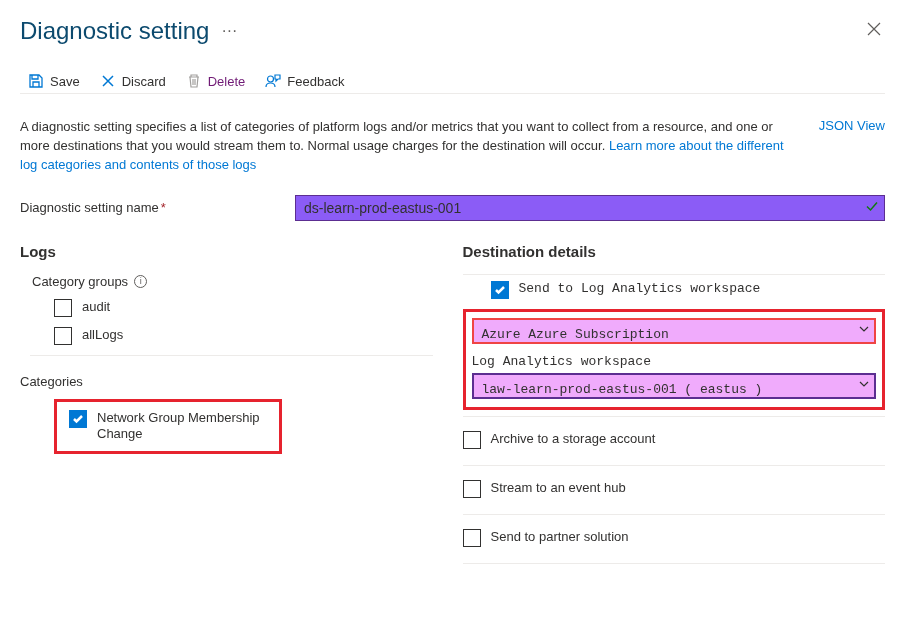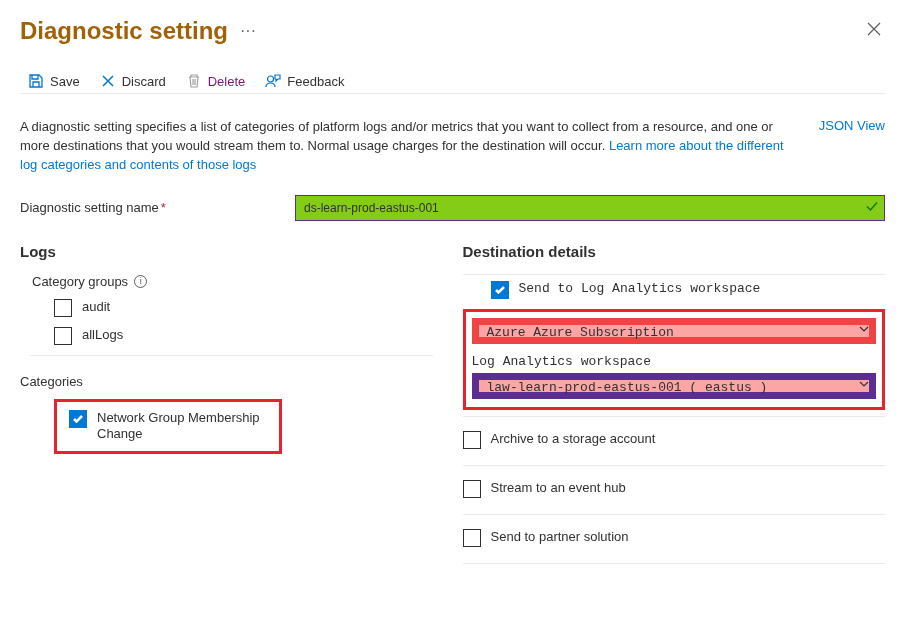--- a/index.html
+++ b/index.html
@@ -15,21 +15,21 @@
     .blade {
       padding: 16px 20px;
     }
     .header {
       display: flex;
       align-items: center;
       justify-content: space-between;
       margin-bottom: 24px;
     }
     .header-left { display: flex; align-items: center; gap: 12px; }
-    .title { font-size: 24px; font-weight: 700; color: #a16207; }
+    .title { font-size: 24px; font-weight: 400; color: #0c4a6e; }
     .more { font-size: 16px; color: #605e5c; cursor: pointer; }
     .close-btn { font-size: 18px; color: #605e5c; cursor: pointer; padding: 4px; }
     .toolbar {
       display: flex;
       align-items: center;
       gap: 4px;
       padding-bottom: 0;
       border-bottom: 1px solid #edebe9;
       margin-bottom: 24px;
     }
@@ -50,22 +50,22 @@
     .form-row {
       display: flex; align-items: center; margin-bottom: 22px;
     }
     .form-label { width: 275px; font-size: 13px; }
     .req { color: #a4262c; margin-left: 2px; }
     .text-input {
       flex: 1; position: relative;
     }
     .text-input input {
       width: 100%; height: 26px; padding: 2px 28px 2px 8px;
-      border: 1px solid #605e5c; font-size: 12px;
-      font-family: inherit; color: #323130; background:#84cc16;
+      border: 1px solid #605e5c; font-size: 14px;
+      font-family: inherit; color: #323130; background:#8b5cf6;
     }
     .text-input.valid input { border-color: #5c2e91; }
     .valid-check {
       position: absolute; right: 6px; top: 50%; transform: translateY(-50%);
       color: #107c10;
     }
     .columns { display: flex; gap: 20px; }
     .col { flex: 1; }
     .section-title { font-weight: 600; font-size: 15px; margin-bottom: 14px; }
     .sub-title { font-size: 13px; margin: 6px 0 10px 12px; display:flex; align-items:center; gap:6px; }
@@ -93,22 +93,22 @@
     }
     .highlight-box-left {
       border: 3px solid #e6232e; padding: 2px 2px 2px 2px; width: 228px; margin-left: 34px;
     }
     .highlight-box-left .cb-row { margin-left: 10px; margin-bottom:6px; margin-top:6px; }
     .field-label { font-size: 13px; margin: 10px 0 4px 0; }
     .select {
       position: relative; width: 100%;
     }
     .select .select-box {
-      width: 100%; height: 26px; border:7px solid #ef4444;
-      background:#fca5a5; display:flex; align-items:flex-start;
+      width: 100%; height: 26px; border:2px solid #ef4444;
+      background:#f0abfc; display:flex; align-items:flex-end;
       padding: 0 26px 0 8px; font-size: 13px; cursor:pointer;
     }
     .select.accent .select-box { border-color:#5c2e91; }
     .select .chev {
       position:absolute; right:6px; top:50%; transform:translateY(-50%);
       color:#323130; pointer-events:none;
     }
     .dest-cb-group { border-bottom: 1px solid #edebe9; padding: 14px 0 6px; }
     .dest-cb-group.first { padding-top: 6px; border-top: 1px solid #edebe9; font-family: Liberation Mono, monospace;}
     .cat-hr { border:none; border-top:1px solid #edebe9; margin: 6px 10px 6px 10px; }

